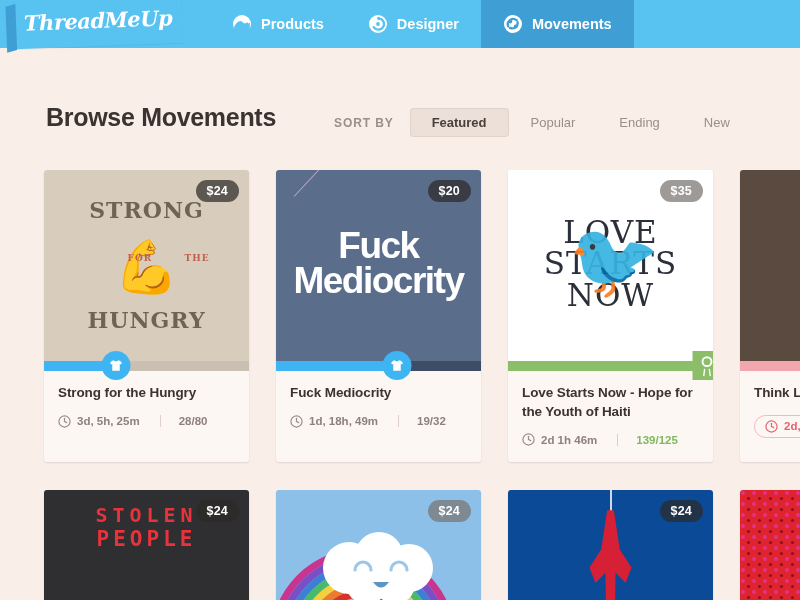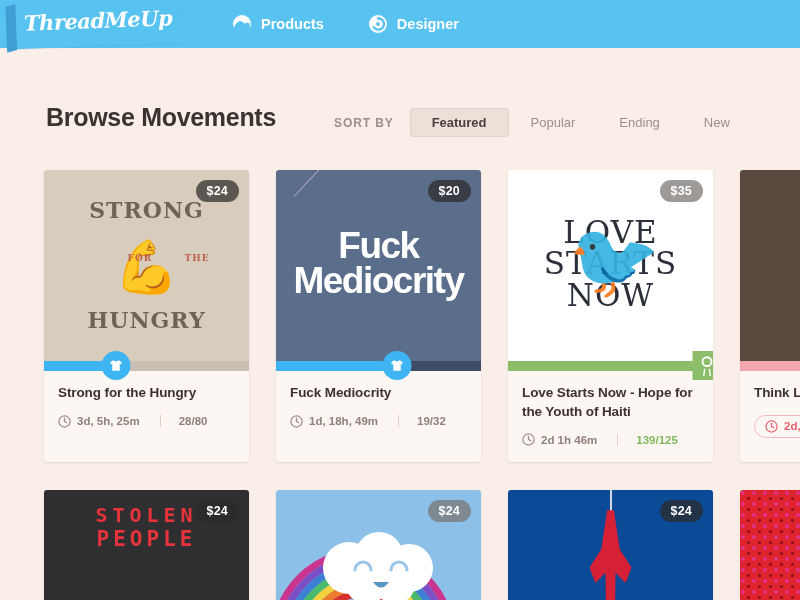--- a/index.html
+++ b/index.html
@@ -257,20 +257,32 @@
           <svg viewBox="0 0 20 20" width="20" height="20">
             <circle cx="10" cy="10" r="9" fill="#fff"></circle>
             <path d="M10 4.3 A5.7 5.7 0 1 1 5.6 13.2" stroke="#58c3f0" stroke-width="2.3" fill="none" stroke-linecap="round"></path>
             <circle cx="10" cy="10" r="1.9" fill="#58c3f0"></circle>
             <path d="M10 2.6 L12.4 5 L10 6.4 Z" fill="#58c3f0"></path>
           </svg>
         </span>
         <span>Designer</span>
       </div>
 
+      <div class="tab active">
+        <span class="tab-icon">
+          <svg viewBox="0 0 20 20" width="20" height="20">
+            <circle cx="10" cy="10" r="9" fill="#fff"></circle>
+            <path d="M5.2 12.4 A5.4 5.4 0 0 1 13.6 6.2" stroke="#3f9fd4" stroke-width="2.3" fill="none" stroke-linecap="round"></path>
+            <path d="M14.6 8.2 A5.4 5.4 0 0 1 7 13.9" stroke="#3f9fd4" stroke-width="2.3" fill="none" stroke-linecap="round"></path>
+            <circle cx="7.3" cy="7.6" r="2" fill="#3f9fd4"></circle>
+            <circle cx="12.7" cy="12.6" r="2" fill="#3f9fd4"></circle>
+          </svg>
+        </span>
+        <span>Movements</span>
+      </div>
 
     </div>
   </div>
 </div>
 
 <h1 class="page-title">Browse Movements</h1>
 
 <div class="sortbar">
   <span class="sort-label">SORT BY</span>
   <span class="sort-opt active">Featured</span>

